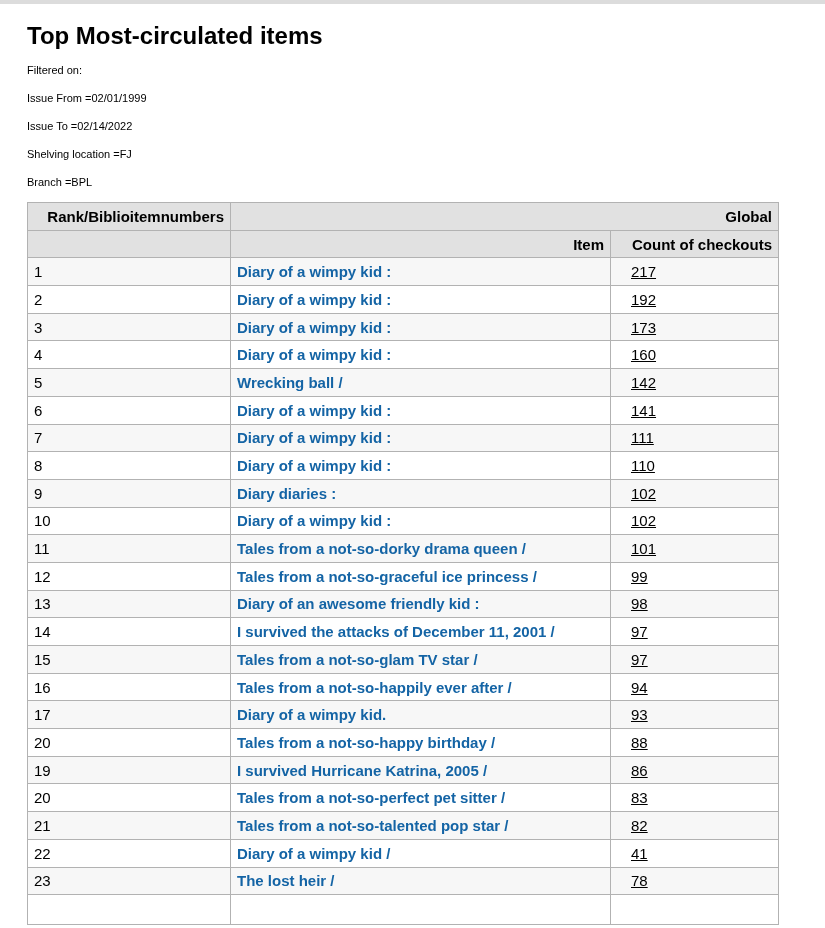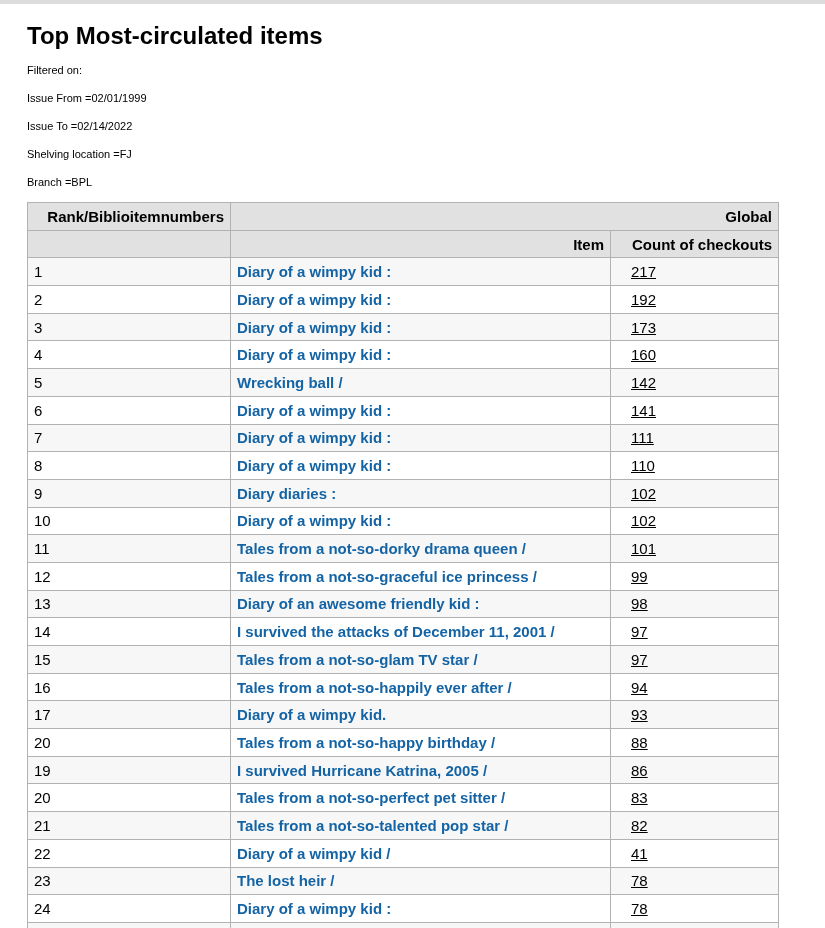--- a/index.html
+++ b/index.html
@@ -287,27 +287,20 @@
   </tr>
 
   <tr>
     <td class="rank-cell">23</td>
     <td class="item-cell">
       <a href="#">The lost heir /</a>
     </td>
     <td class="count-cell">78</td>
   </tr>
 
-  <tr>
-    <td class="rank-cell">24</td>
-    <td class="item-cell">
-      <a href="#">Diary of a wimpy kid :</a>
-    </td>
-    <td class="count-cell">78</td>
-  </tr>
 
   <tr class="partial">
     <td class="rank-cell"></td>
     <td class="item-cell">
       <a href="#"></a>
     </td>
     <td class="count-cell"></td>
   </tr>
 </tbody>
   </table>

